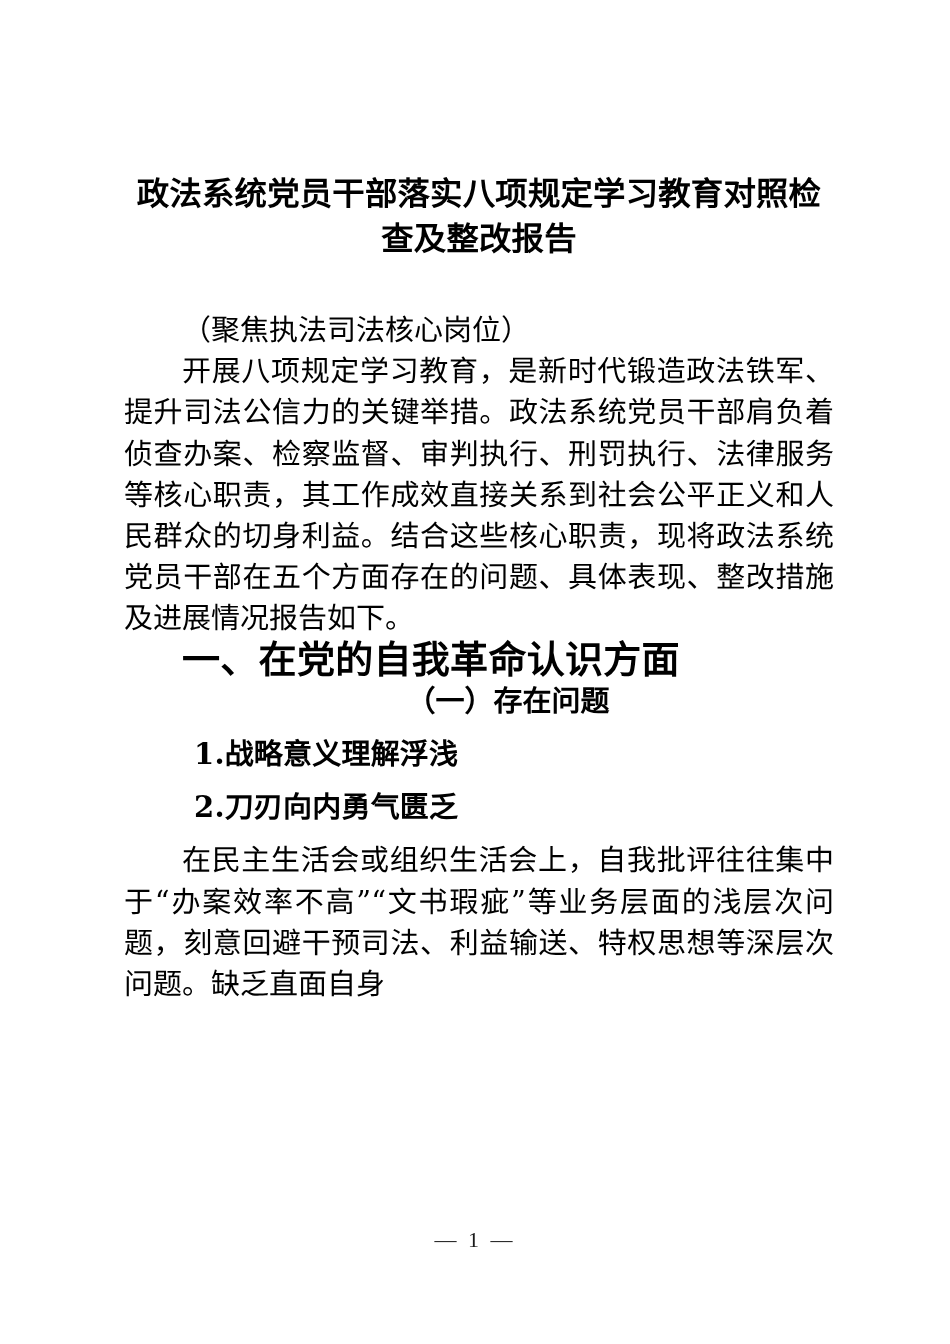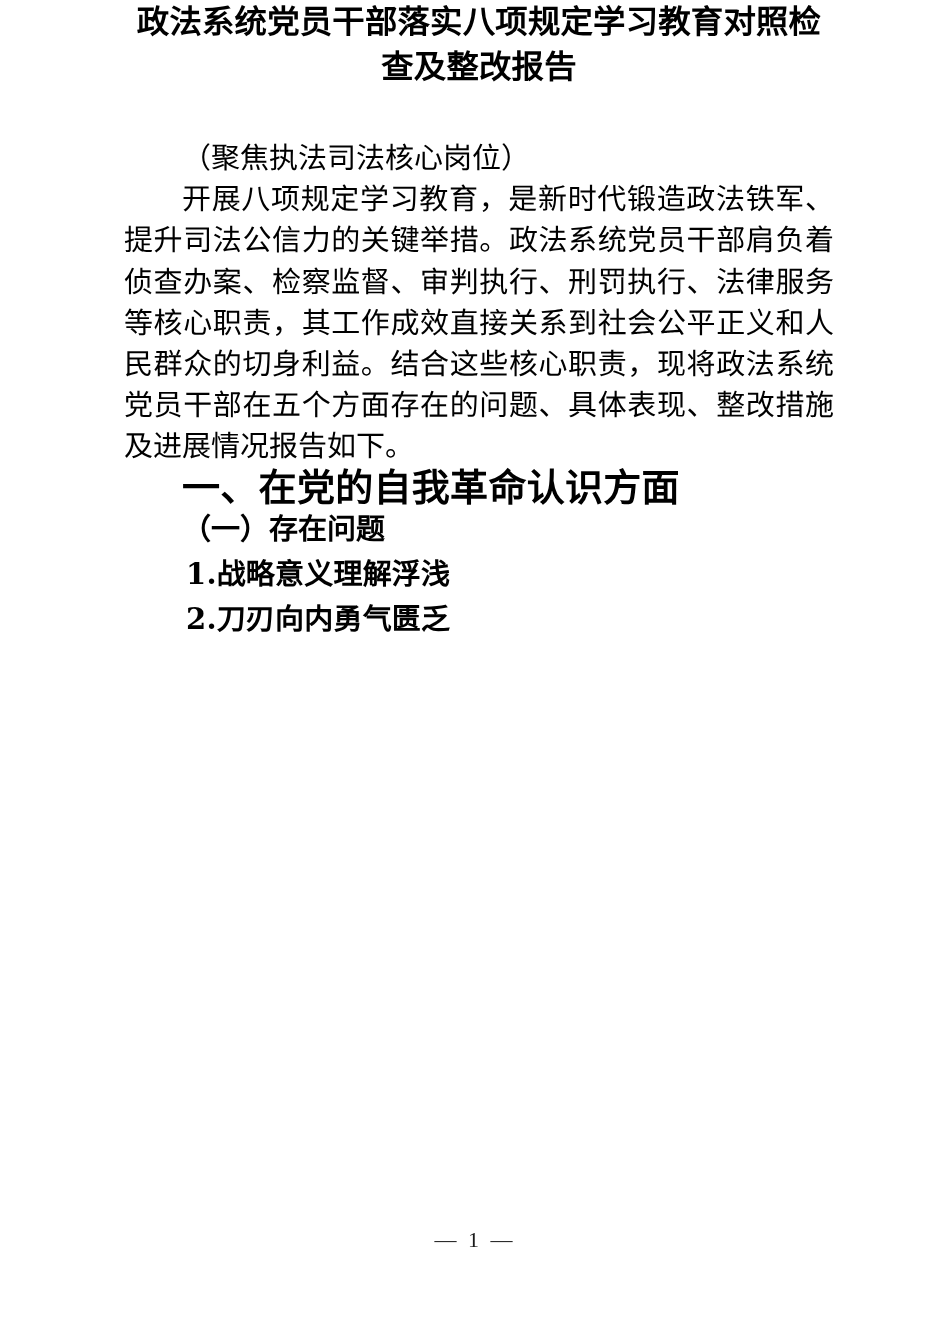--- a/index.html
+++ b/index.html
@@ -25,20 +25,21 @@
   #content {
     position: absolute;
     left: 124px;
     top: 0;
     width: 710px;
   }
 
   
   .doc-title {
     margin: 0;
+    padding-top: 172px;
     font-family: "Liberation Sans", "DejaVu Sans", sans-serif;
     font-weight: bold;
     font-size: 32.4px;
     line-height: 45px;
     text-align: center;
     letter-spacing: 0.2px;
     color: #000;
     word-break: break-all;
   }
 
@@ -77,25 +78,26 @@
 
   
   .h2-cn {
     margin: 0;
     font-family: "DejaVu Serif", "Liberation Serif", serif;
     font-size: 29px;
     line-height: 41.2px;
     text-indent: 58px;
     color: #000;
     word-break: break-all;
+    text-align: center;
   }
 
   
   .h3-cn {
-    margin: 4px;
+    margin: 12px;
     font-family: "DejaVu Serif", "Liberation Serif", serif;
     font-weight: bold;
     font-size: 29px;
     line-height: 41.2px;
     text-indent: 58px;
     letter-spacing: 0.2px;
     color: #000;
     word-break: break-all;
   }
 
@@ -130,18 +132,19 @@
 
     <h2 class="h1-cn">一、在党的自我革命认识方面</h2>
 
     <h3 class="h2-cn">（一）存在问题</h3>
 
     <h4 class="h3-cn">1.战略意义理解浮浅</h4>
 
 
     <h4 class="h3-cn">2.刀刃向内勇气匮乏</h4>
 
+    <p class="para indent2">在民主生活会或组织生活会上，自我批评往往集中于“办案效率不高”“文书瑕疵”等业务层面的浅层次问题，刻意回避干预司法、利益输送、特权思想等深层次问题。缺乏直面自身</p>
 
   </div>
 
   <div class="page-footer">— 1 —</div>
 
 </div>
 
 </body></html>

